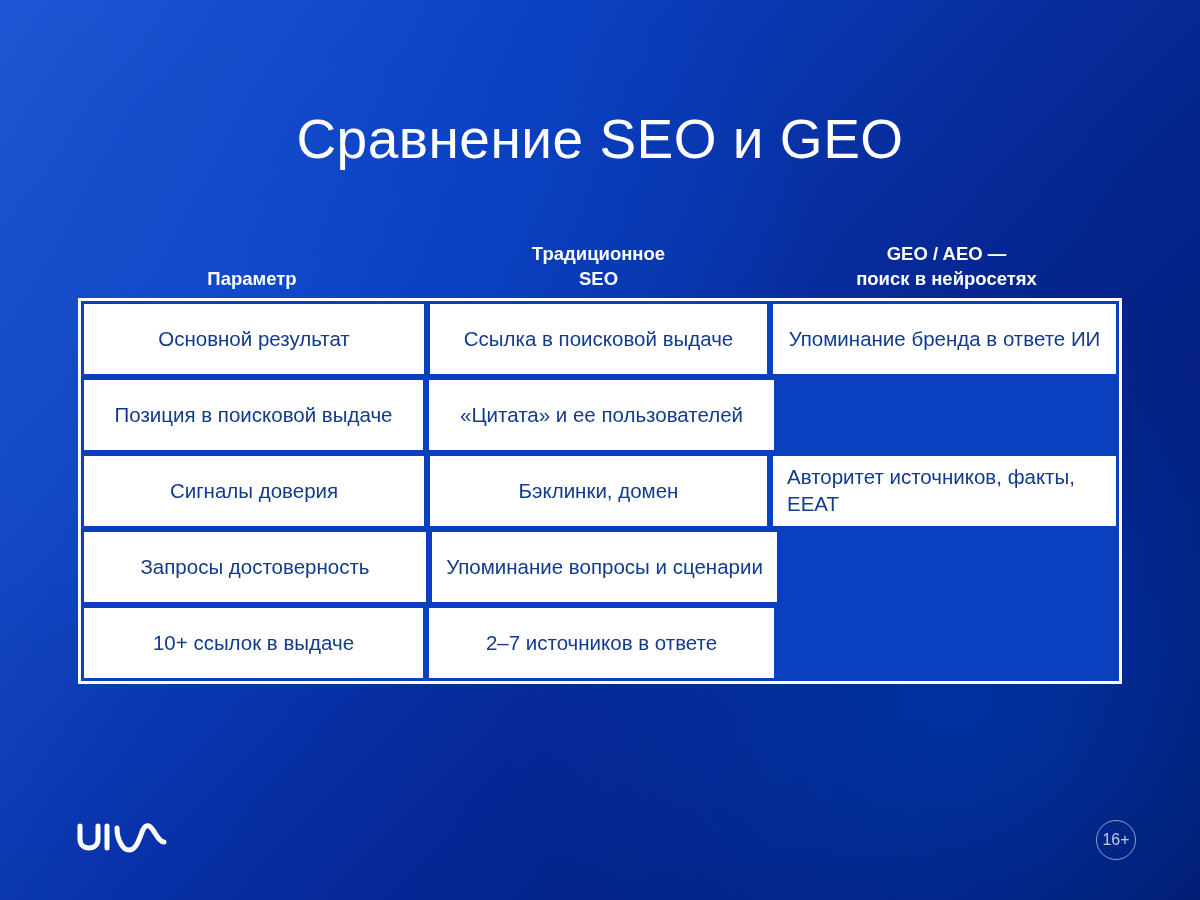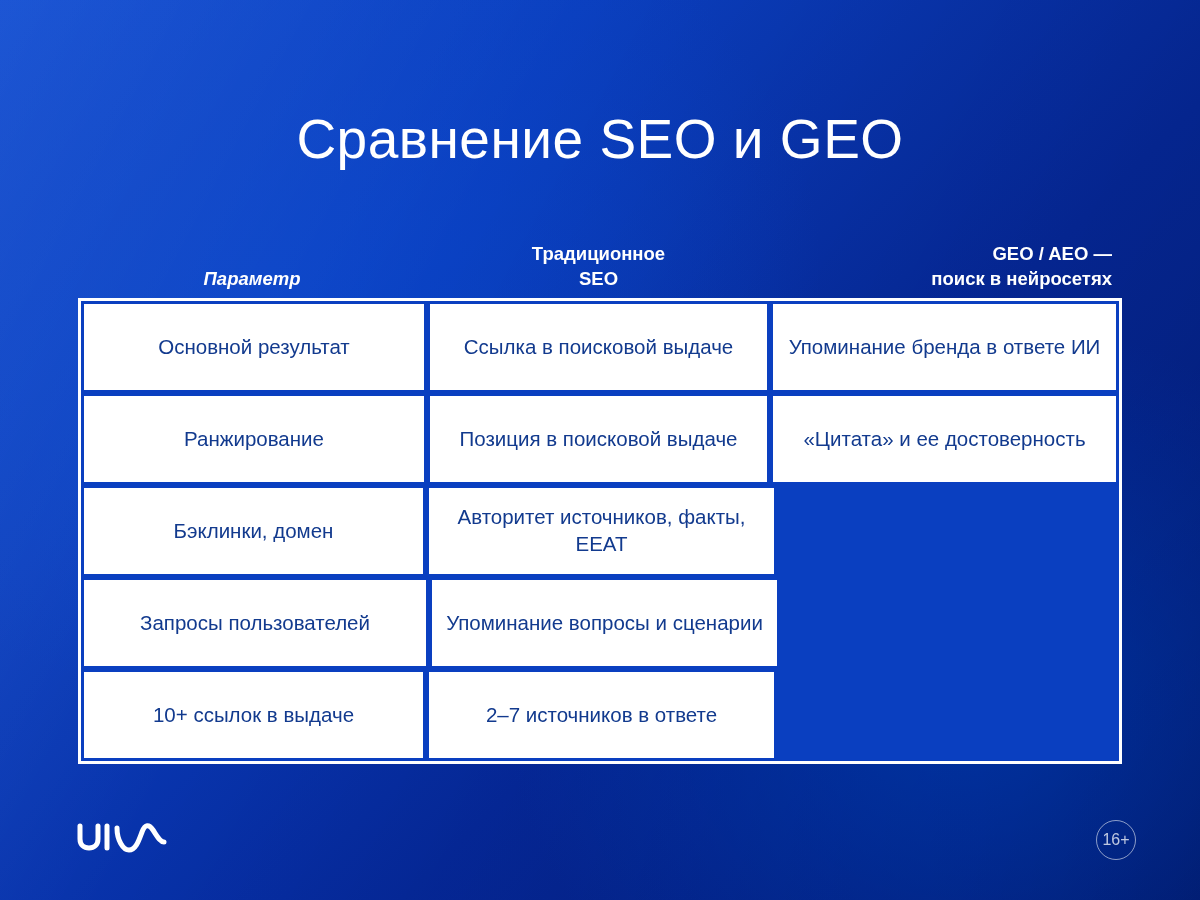--- a/index.html
+++ b/index.html
@@ -66,43 +66,42 @@
   }
   .head-cell {
     color: #ffffff;
     font-size: 18.5px;
     font-weight: bold;
     text-align: center;
     line-height: 1.35;
     padding: 0 10px;
     box-sizing: border-box;
   }
-  .col1 { width: 348px; font-style: italic; }
+  .col1 { width: 348px; }
   .col2 { width: 345px; text-align: center; }
-  .col3 { width: 351px; text-align: right; }
+  .col3 { width: 351px; }
 
   .grid {
     border: 3px solid #ffffff;
     background: #0a3fc0;
     box-sizing: border-box;
   }
   .row {
     display: flex;
   }
   .cell {
     background: #ffffff;
     color: #123a8e;
     font-size: 20.5px;
     line-height: 1.3;
-    text-align: center;
     display: flex;
     align-items: center;
     justify-content: center;
     box-sizing: border-box;
-    height: 86px;
+    height: 70px;
     padding: 4px 14px;
     margin: 3px;
   }
   .cell.c1 { width: 342px; }
   .cell.c2 { width: 339px; }
   .cell.c3 { width: 345px; }
   .cell.small {
     font-size: 15.5px;
     line-height: 1.38;
   }
@@ -154,32 +153,32 @@
 
     <div class="grid">
 
       <div class="row">
         <div class="cell c1">Основной результат</div>
         <div class="cell c2">Ссылка в поисковой выдаче</div>
         <div class="cell c3">Упоминание бренда в ответе ИИ</div>
       </div>
 
       <div class="row">
-        <div class="cell c1">Ранжирование</div>
         <div class="cell c2">Позиция в поисковой выдаче</div>
-        <div class="cell c3">«Цитата» и ее достоверность</div>
-      </div>
-
-      <div class="row">
+        <div class="cell c3">«Цитата» и ее пользователей</div>
+      </div>
+
+      <div class="row">
+        <div class="cell c1">Сигналы доверия</div>
         <div class="cell c2">Бэклинки, домен</div>
         <div class="cell c3">Авторитет источников, факты, EEAT</div>
       </div>
 
       <div class="row">
-        <div class="cell c1">Запросы пользователей</div>
+        <div class="cell c1">Запросы достоверность</div>
         <div class="cell c3">Упоминание вопросы и сценарии</div>
       </div>
 
 
       <div class="row">
         <div class="cell c2">10+ ссылок в выдаче</div>
         <div class="cell c3">2–7 источников в ответе</div>
       </div>
 
     </div>

